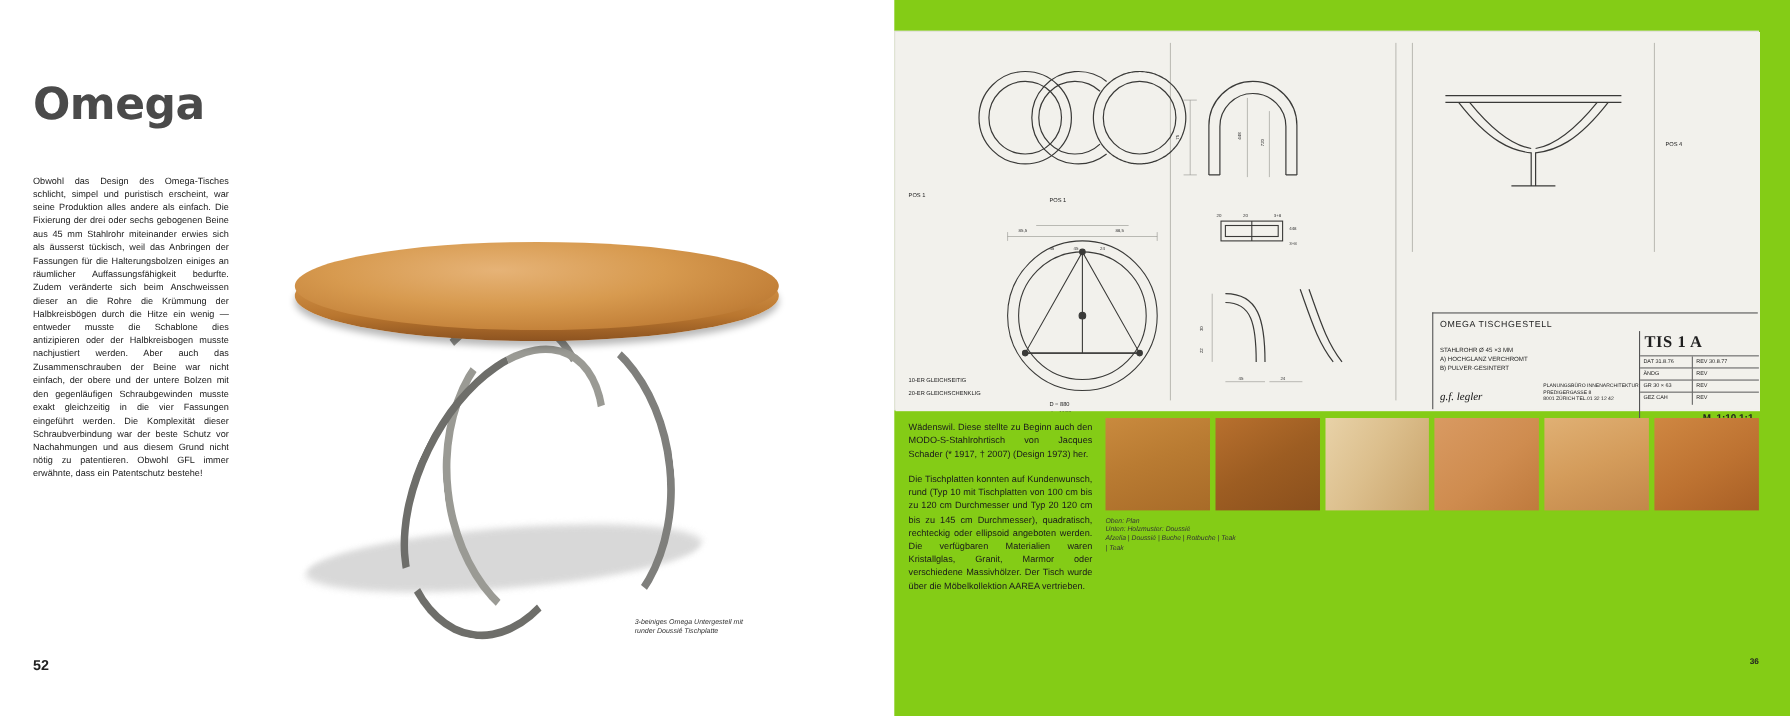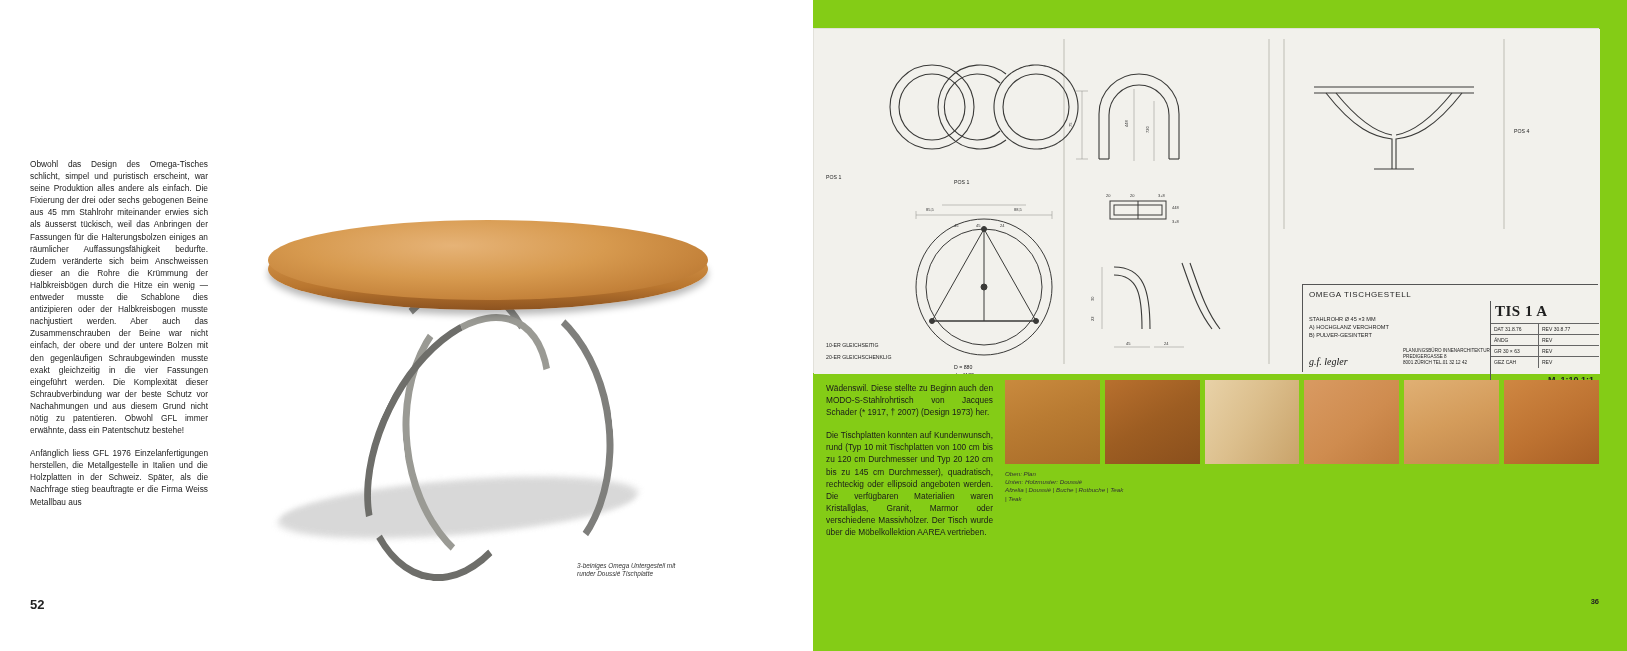--- a/index.html
+++ b/index.html
@@ -222,24 +222,24 @@
   .dim-txt { font-size: 4px; fill: #333; font-family: "Liberation Sans", sans-serif; }
   .plan-txt { font-size: 5.2px; fill: #222; font-family: "Liberation Sans", sans-serif; }
 </style>
 </head>
 <body>
 
 <div class="spread">
 
   <div class="page-left">
 
+    <div class="title">Omega</div>
 
     <div class="body-col">
       <p>Obwohl das Design des Omega-Tisches schlicht, simpel und puristisch erscheint, war seine Produktion alles andere als einfach. Die Fixierung der drei oder sechs gebogenen Beine aus 45 mm Stahlrohr miteinander erwies sich als äusserst tückisch, weil das Anbringen der Fassungen für die Halterungsbolzen einiges an räumlicher Auffassungsfähigkeit bedurfte. Zudem veränderte sich beim Anschweissen dieser an die Rohre die Krümmung der Halbkreisbögen durch die Hitze ein wenig — entweder musste die Schablone dies antizipieren oder der Halbkreisbogen musste nachjustiert werden. Aber auch das Zusammenschrauben der Beine war nicht einfach, der obere und der untere Bolzen mit den gegenläufigen Schraubgewinden musste exakt gleichzeitig in die vier Fassungen eingeführt werden. Die Komplexität dieser Schraubverbindung war der beste Schutz vor Nachahmungen und aus diesem Grund nicht nötig zu patentieren. Obwohl GFL immer erwähnte, dass ein Patentschutz bestehe!</p>
-      <p>Anfänglich liess GFL 1976 Einzelanfertigungen herstellen, die Metallgestelle in Italien und die Holzplatten in der Schweiz. Später, als die Nachfrage stieg beauftragte er die Firma Weiss Metallbau aus</p>
     </div>
 
     <div class="photo">
       <div class="table-shadow"></div>
       <div class="leg leg-a"></div>
       <div class="leg leg-b"></div>
       <div class="leg leg-c"></div>
       <div class="table-top"></div>
       <div class="table-top-face"></div>
     </div>

